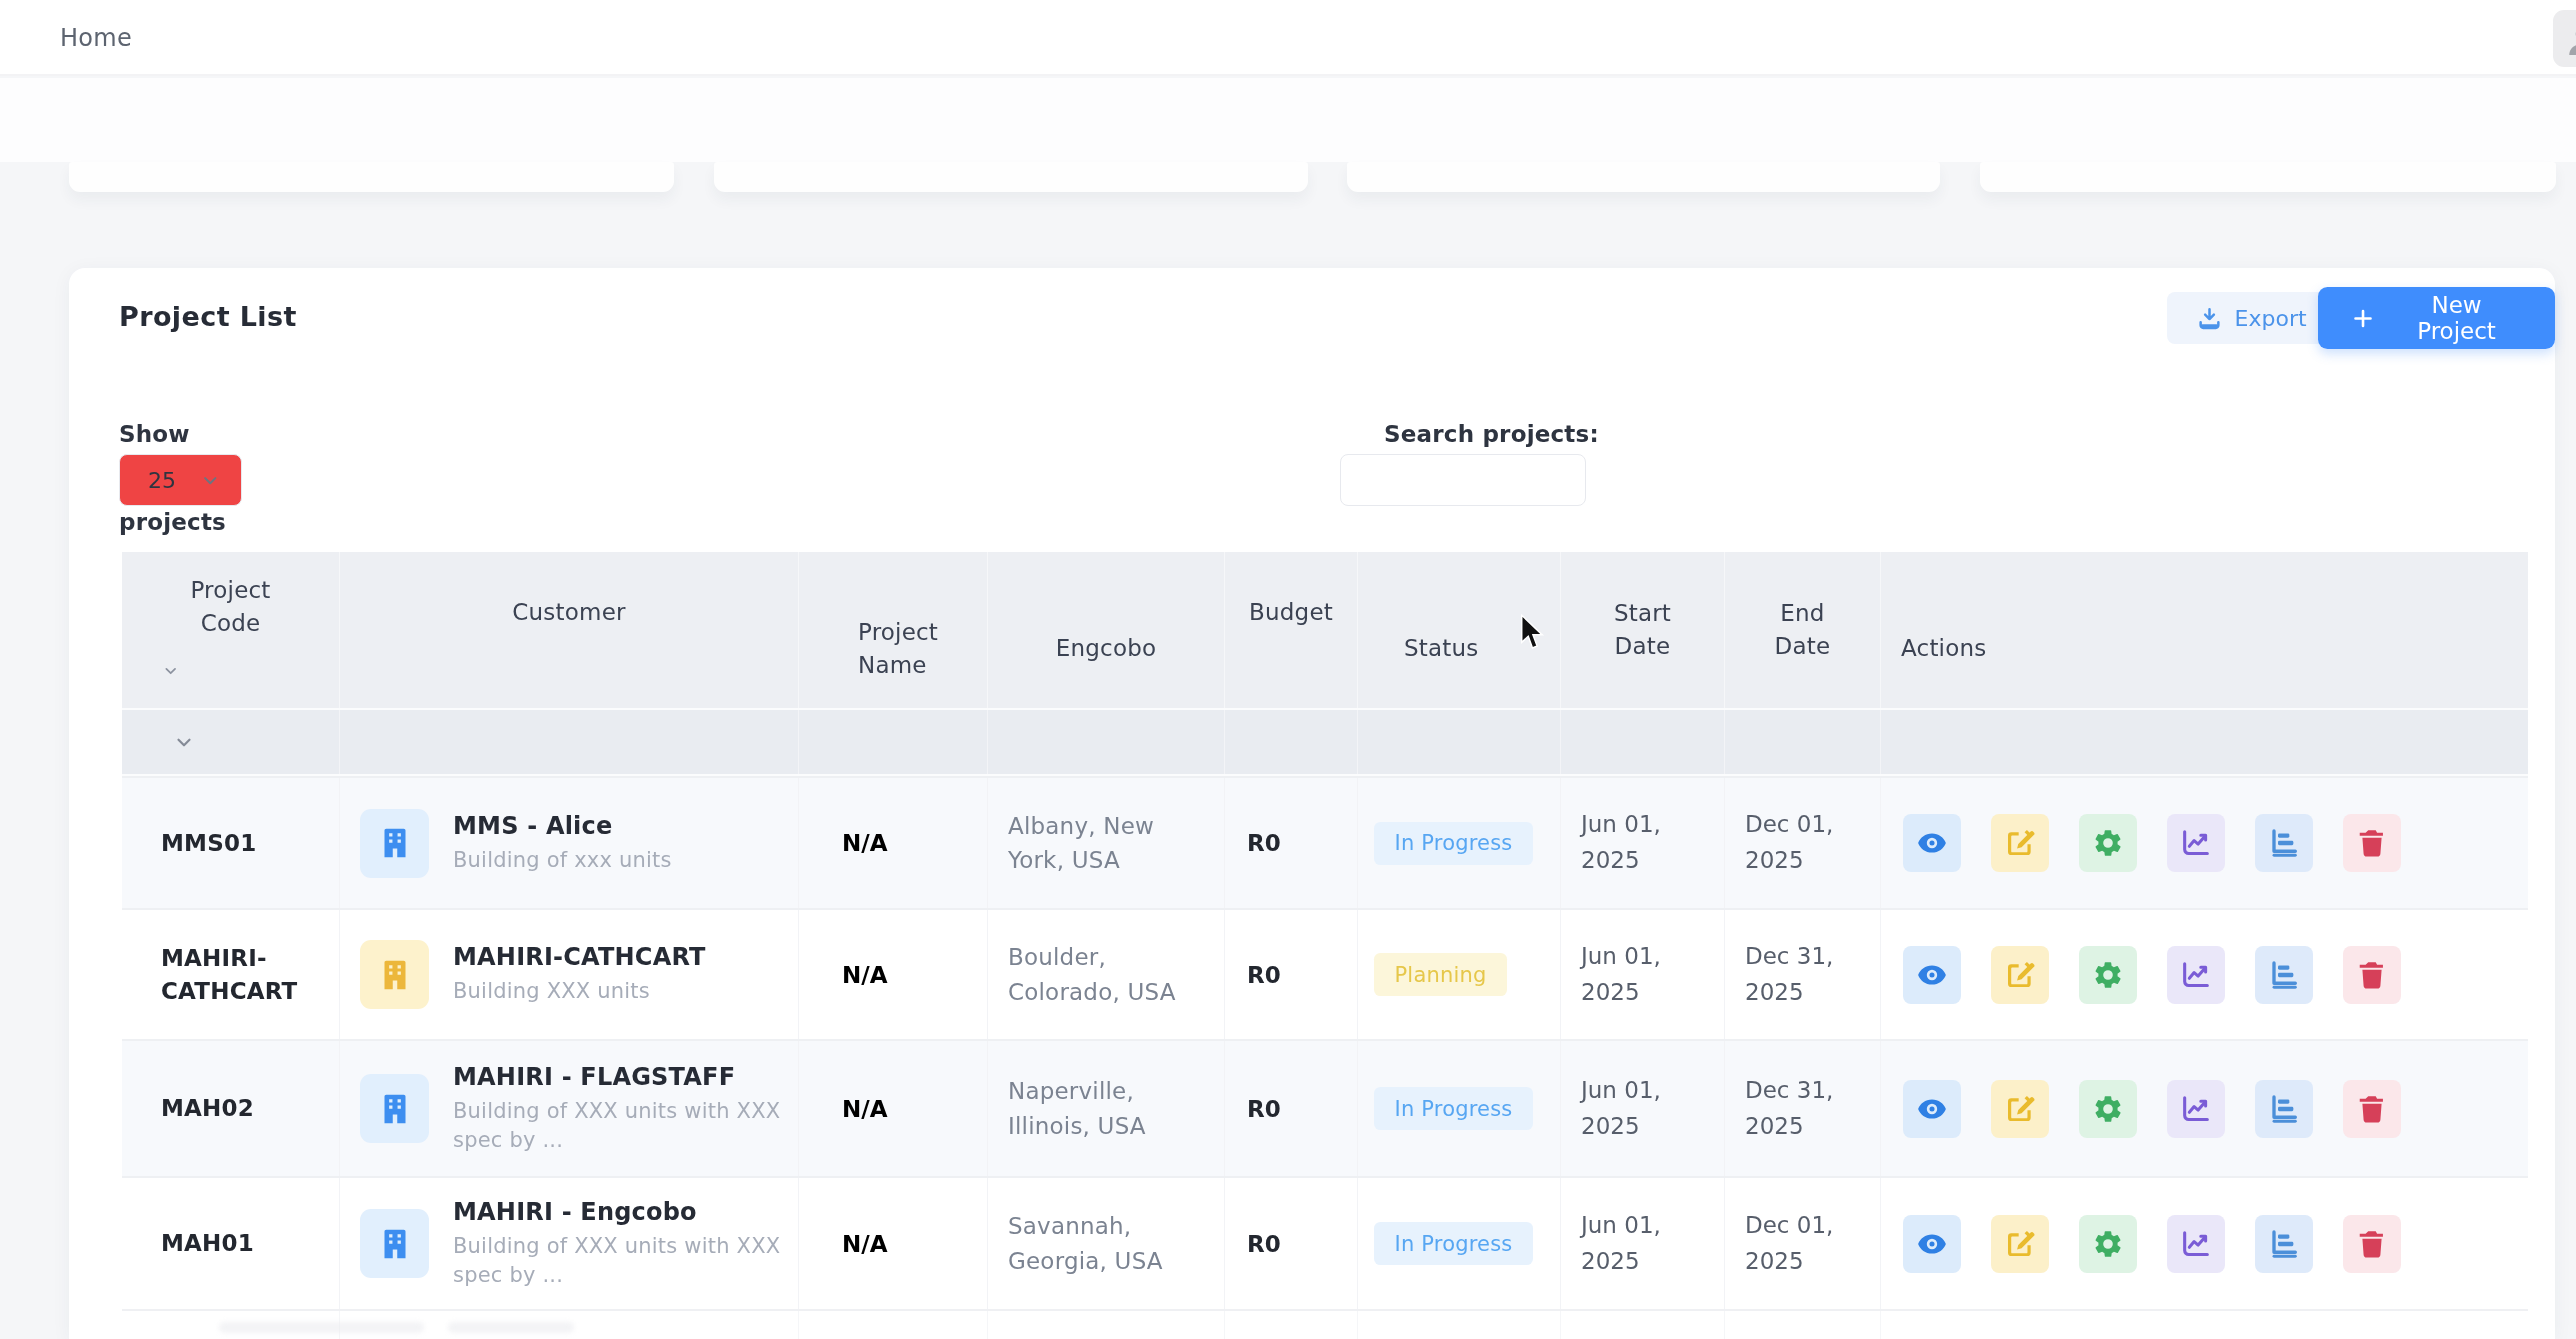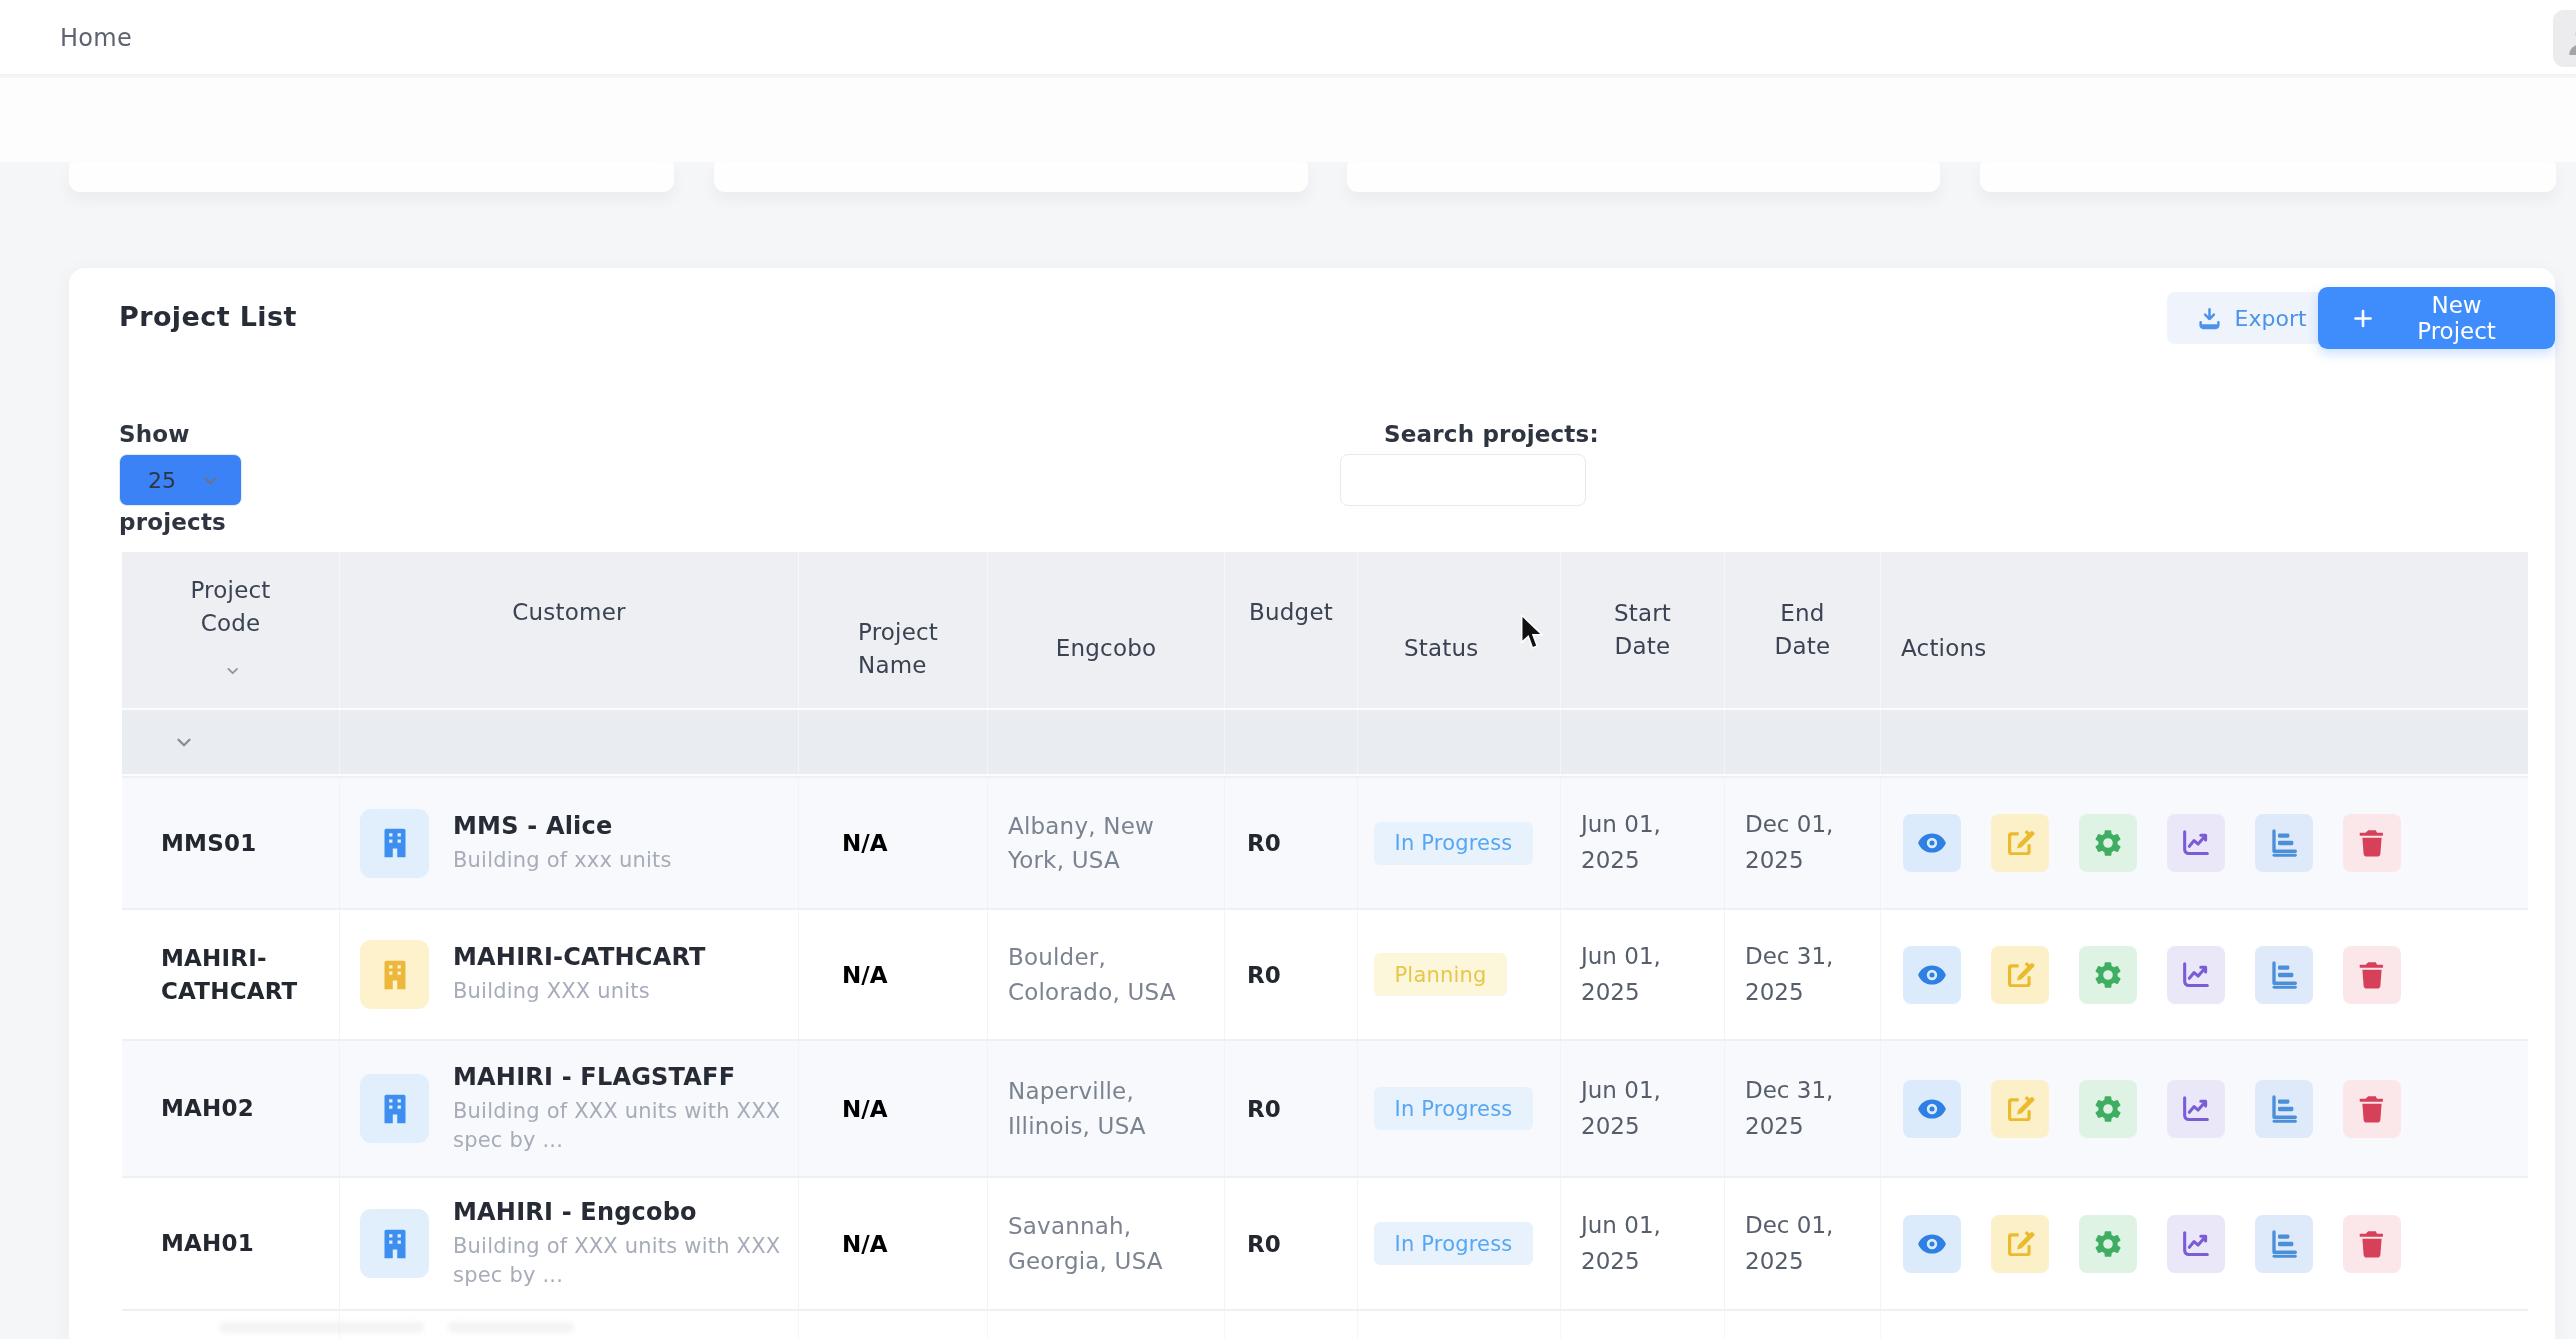--- a/index.html
+++ b/index.html
@@ -35,39 +35,39 @@
     font-family:inherit; }
   .export-btn svg { width:25px; height:25px; }
   .newproj-btn { position:absolute; left:2249px; top:19px; height:62px; padding:0 33px;
     display:flex; align-items:center; gap:16px; background:#3f8dfd; border:none;
     border-radius:9.5px; color:#ffffff; font-size:23px; font-weight:500; cursor:pointer;
     box-shadow:0 4.7px 11px rgba(63,141,253,0.25); font-family:inherit; }
   .newproj-btn svg { width:25px; height:25px; }
 
   .ctrl-label { position:absolute; font-size:23px; font-weight:700; color:#2e3440; letter-spacing:0.2px; }
   .show-select { position:absolute; left:50px; top:186px; width:123px; height:52px;
-    background:#3b82f6; border:1.6px solid #e7e9ee; border-radius:8px; display:flex;
+    background:#ef4444; border:1.6px solid #e7e9ee; border-radius:8px; display:flex;
     align-items:center; justify-content:space-between; padding:0 20.5px 0 28px;
     font-size:22px; color:#2e3440; cursor:pointer; }
   .show-select svg { width:20.5px; height:20.5px; color:#6d7480; }
   .search-input { position:absolute; left:1271px; top:186px; width:246px; height:52px;
     background:#fff; border:1.6px solid #e7e9ee; border-radius:8px; font-size:22px;
     padding:0 19px; color:#2e3440; outline:none; font-family:inherit; }
 
   
   .table { position:absolute; left:53px; top:284px; width:2406px; }
   .trow { display:grid;
     grid-template-columns:217px 459px 189px 237px 133px 203px 164px 156px 648px; }
   .cell { display:flex; align-items:center; min-width:0; }
 
   .thead { height:158px; background:#edeff3; border-bottom:2.4px solid #fbfcfd; }
   .thead .cell { font-size:23px; font-weight:500; color:#3b4252; letter-spacing:0.2px;
     border-left:1.6px solid #f6f7f9; line-height:1.45; cursor:default; }
   .thead .cell:first-child { border-left:none; }
-  .th-code { justify-content:center; text-align:center; flex-wrap:wrap; padding:8px 35px; cursor:pointer; }
+  .th-code { justify-content:flex-start; text-align:center; flex-wrap:wrap; padding:8px 35px; cursor:pointer; }
   .th-name { padding-left:59px; padding-top:38px; }
   .th-customer { justify-content:center; padding-bottom:35px; }
   .th-location { justify-content:center; padding-top:38px; }
   .th-budget { justify-content:center; padding-bottom:35px; }
   .th-status { padding-left:46px; padding-top:38px; }
   .th-start, .th-end { justify-content:center; text-align:center; padding:8px 43px; }
   .th-actions { padding-left:20px; padding-top:38px; }
   .sort-caret { width:17.4px; height:17.4px; color:#8d93a0; margin-left:4.7px; position:relative; top:-6.3px; }
 
   .filter-row { height:66px; background:#e9ecf1; border-bottom:2.4px solid #fbfcfd; }

